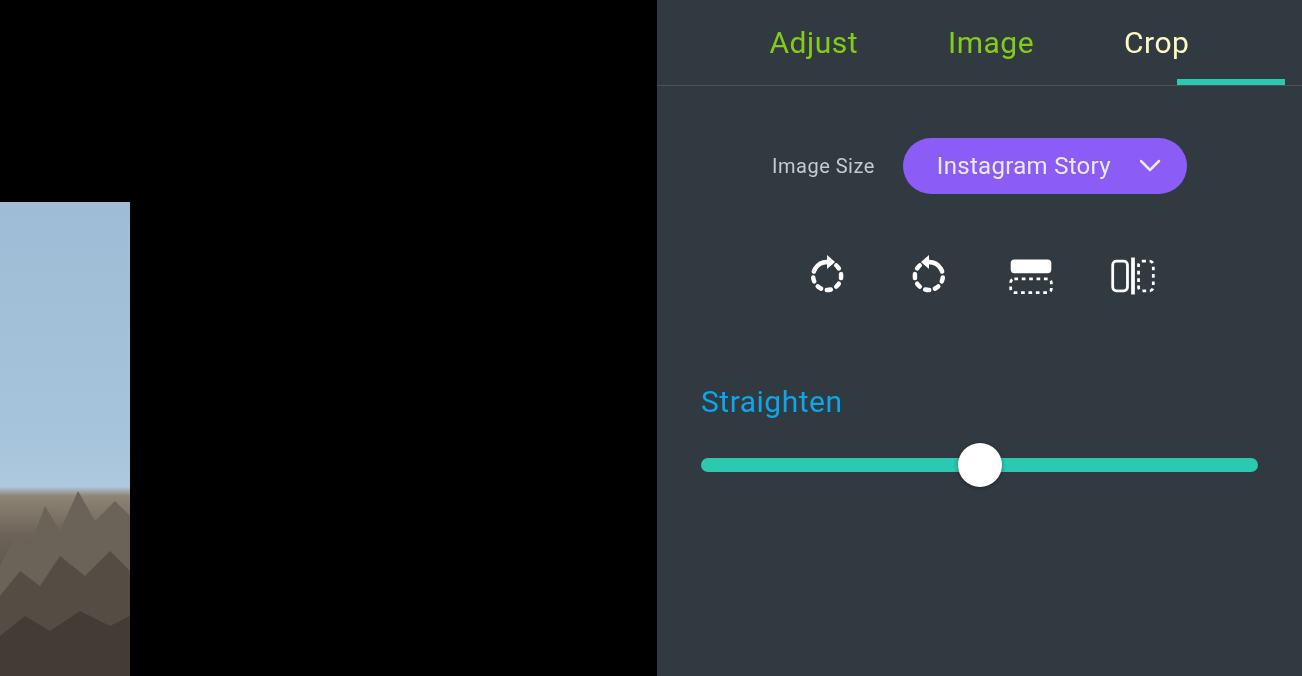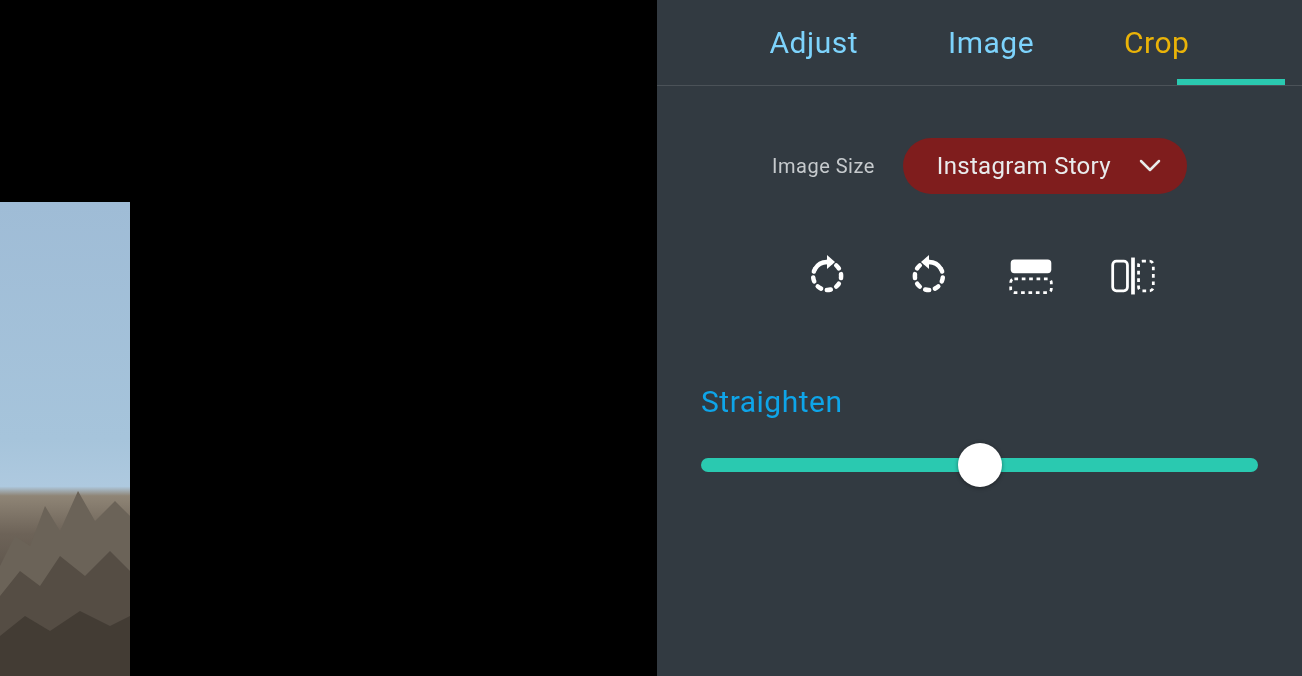--- a/index.html
+++ b/index.html
@@ -42,25 +42,25 @@
     display: flex;
     align-items: center;
     justify-content: center;
     gap: 90px;
     border-bottom: 1px solid #4b5258;
     position: relative;
   }
   .tab {
     font-size: 30px;
     font-weight: 400;
-    color: #7dd3fc;
+    color: #84cc16;
     cursor: pointer;
     letter-spacing: 0.5px;
   }
-  .tab.active { color: #eab308; }
+  .tab.active { color: #fef9c3; }
   .tab-underline {
     position: absolute;
     bottom: 0;
     left: 520px;
     width: 108px;
     height: 6px;
     background: #2ac9b0;
   }
 
   .controls {
@@ -74,21 +74,21 @@
     align-items: center;
     justify-content: center;
     gap: 28px;
   }
   .size-label {
     font-size: 20px;
     color: #c6cacd;
     letter-spacing: 0.5px;
   }
   .size-dropdown {
-    background: #7f1d1d;
+    background: #8b5cf6;
     border-radius: 28px;
     height: 56px;
     padding: 0 26px 0 34px;
     display: flex;
     align-items: center;
     gap: 28px;
     cursor: pointer;
   }
   .size-dropdown-text {
     font-size: 24px;

